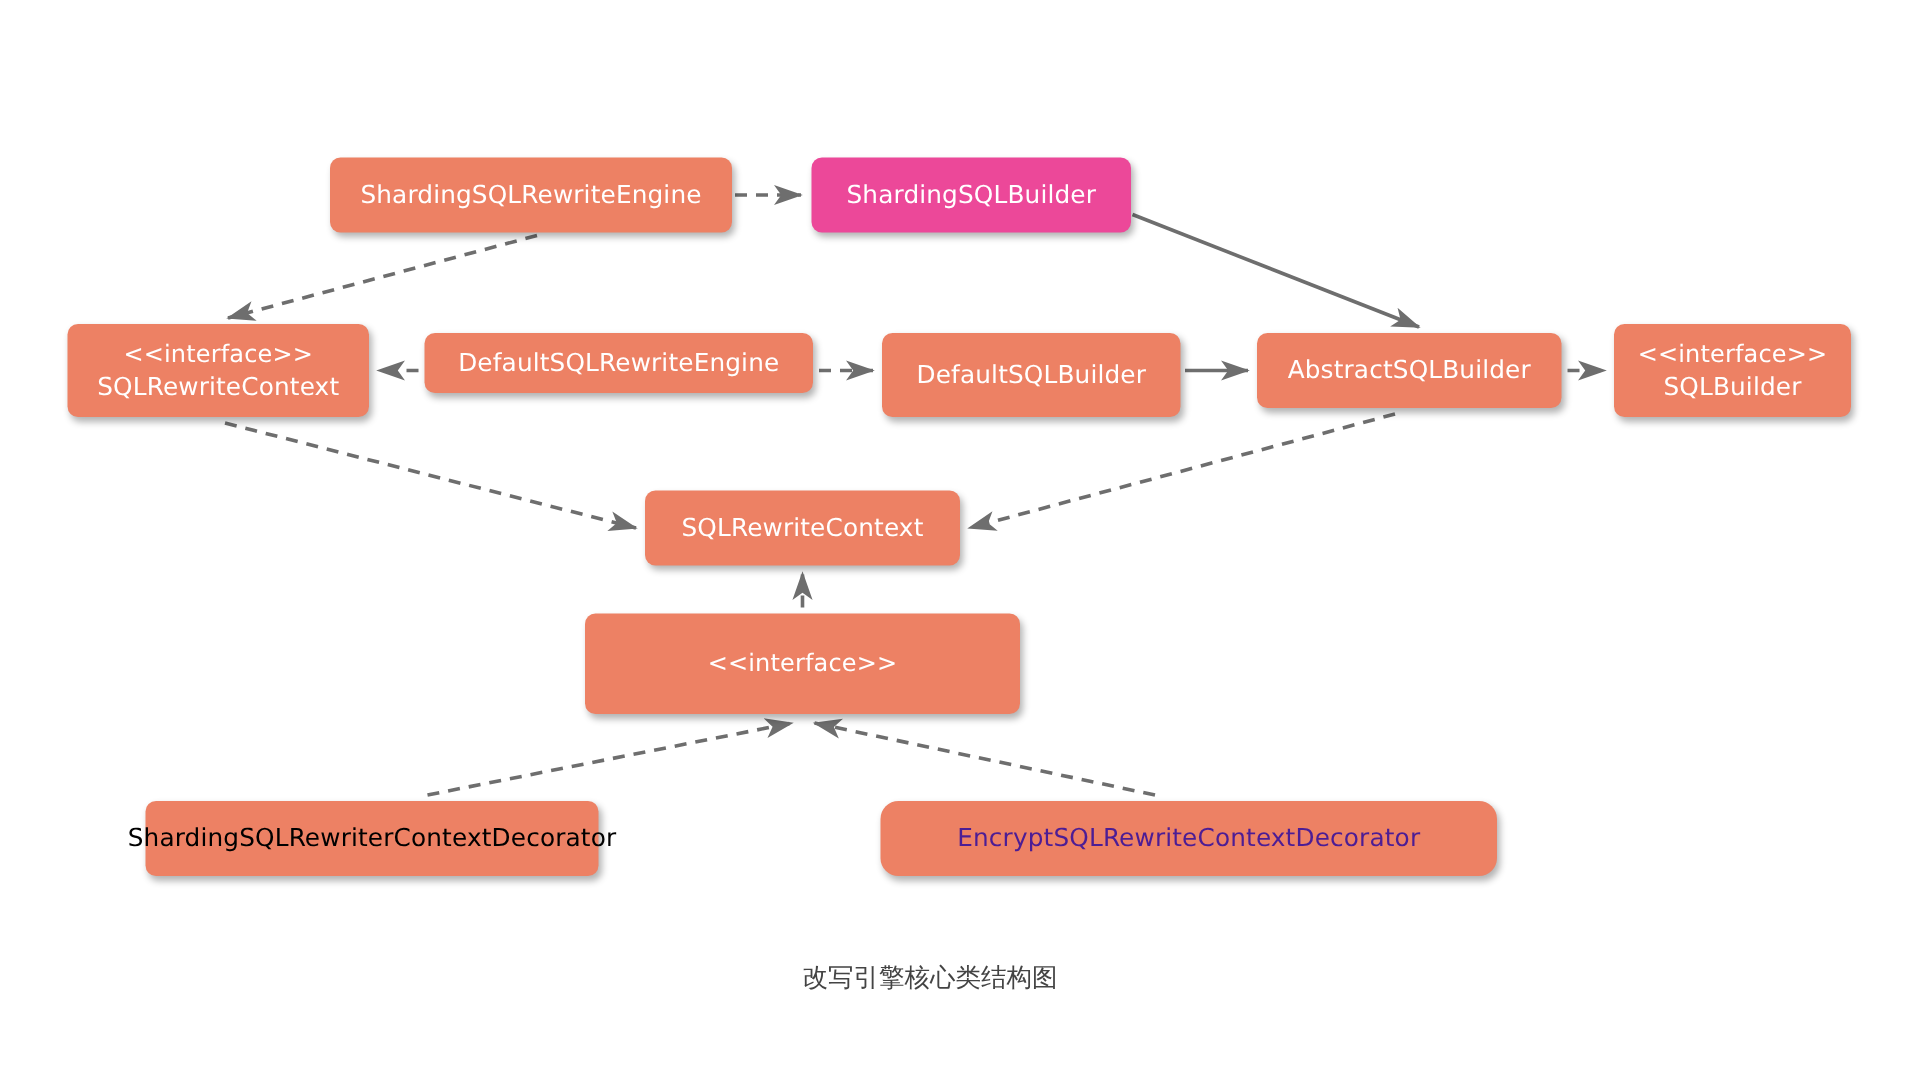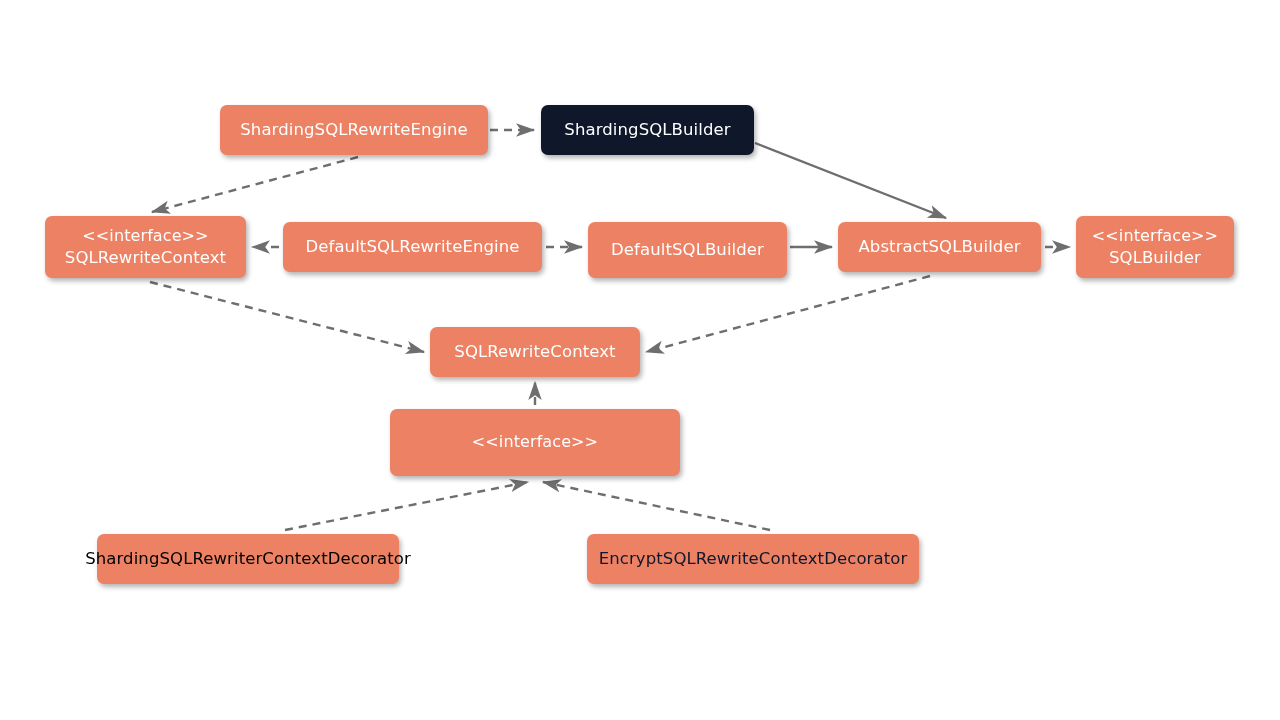--- a/index.html
+++ b/index.html
@@ -88,28 +88,28 @@
         <line x1="535" y1="405" x2="535" y2="382" stroke="#6E6E6E" stroke-width="2.4" stroke-dasharray="8,6" marker-end="url(#arrow-head)"></line>
         <line x1="285" y1="530" x2="528" y2="482" stroke="#6E6E6E" stroke-width="2.4" stroke-dasharray="8,6" marker-end="url(#arrow-head)"></line>
         <line x1="770" y1="530" x2="543" y2="482" stroke="#6E6E6E" stroke-width="2.4" stroke-dasharray="8,6" marker-end="url(#arrow-head)"></line>
       </g>
   </svg>
 
   <div id="nodes-group">
       <div class="node" style="left: 220px; top: 105px; width: 268px; height: 50px; background: rgb(237, 129, 100); color: rgb(255, 255, 255);">
         <div class="cls-name">ShardingSQLRewriteEngine</div>
       </div>
-      <div class="node" style="left: 541px; top: 105px; width: 213px; height: 50px; background: #0f172a; color: rgb(255, 255, 255);">
+      <div class="node" style="left: 541px; top: 105px; width: 213px; height: 50px; background: #ec4899; color: rgb(255, 255, 255);">
         <div class="cls-name">ShardingSQLBuilder</div>
       </div>
       <div class="node" style="left: 45px; top: 216px; width: 201px; height: 62px; background: rgb(237, 129, 100); color: rgb(255, 255, 255);">
         <div class="stereotype">&lt;&lt;interface&gt;&gt;</div>
         <div class="cls-name">SQLRewriteContext</div>
       </div>
-      <div class="node" style="left: 283px; top: 222px; width: 259px; height: 50px; background: rgb(237, 129, 100); color: rgb(255, 255, 255);">
+      <div class="node" style="left: 283px; top: 222px; width: 259px; height: 40px; background: rgb(237, 129, 100); color: rgb(255, 255, 255);">
         <div class="cls-name">DefaultSQLRewriteEngine</div>
       </div>
       <div class="node" style="left: 588px; top: 222px; width: 199px; height: 56px; background: rgb(237, 129, 100); color: rgb(255, 255, 255);">
         <div class="cls-name">DefaultSQLBuilder</div>
       </div>
       <div class="node" style="left: 838px; top: 222px; width: 203px; height: 50px; background: rgb(237, 129, 100); color: rgb(255, 255, 255);">
         <div class="cls-name">AbstractSQLBuilder</div>
       </div>
       <div class="node" style="left: 1076px; top: 216px; width: 158px; height: 62px; background: rgb(237, 129, 100); color: rgb(255, 255, 255);">
         <div class="stereotype">&lt;&lt;interface&gt;&gt;</div>
@@ -117,19 +117,20 @@
       </div>
       <div class="node" style="left: 430px; top: 327px; width: 210px; height: 50px; background: rgb(237, 129, 100); color: rgb(255, 255, 255);">
         <div class="cls-name">SQLRewriteContext</div>
       </div>
       <div class="node" style="left: 390px; top: 409px; width: 290px; height: 67px; background: rgb(237, 129, 100); color: rgb(255, 255, 255);">
         <div class="stereotype">&lt;&lt;interface&gt;&gt;</div>
       </div>
       <div class="node" style="left: 97px; top: 534px; width: 302px; height: 50px; background: rgb(237, 129, 100); color: #000000;">
         <div class="cls-name">ShardingSQLRewriterContextDecorator</div>
       </div>
-      <div class="node" style="left: 587px; top: 534px; width: 332px; height: 50px; background: rgb(237, 129, 100); color: #0f172a;">
+      <div class="node" style="left: 587px; top: 534px; width: 411px; height: 50px; background: rgb(237, 129, 100); color: #4c1d95; border-radius: 12px;">
         <div class="cls-name">EncryptSQLRewriteContextDecorator</div>
       </div>
     </div>
 
+  <div class="caption" style="left: 535px; top: 640px; color: rgb(68, 68, 68);">改写引擎核心类结构图</div>
 
 </div>
 
 </body></html>

